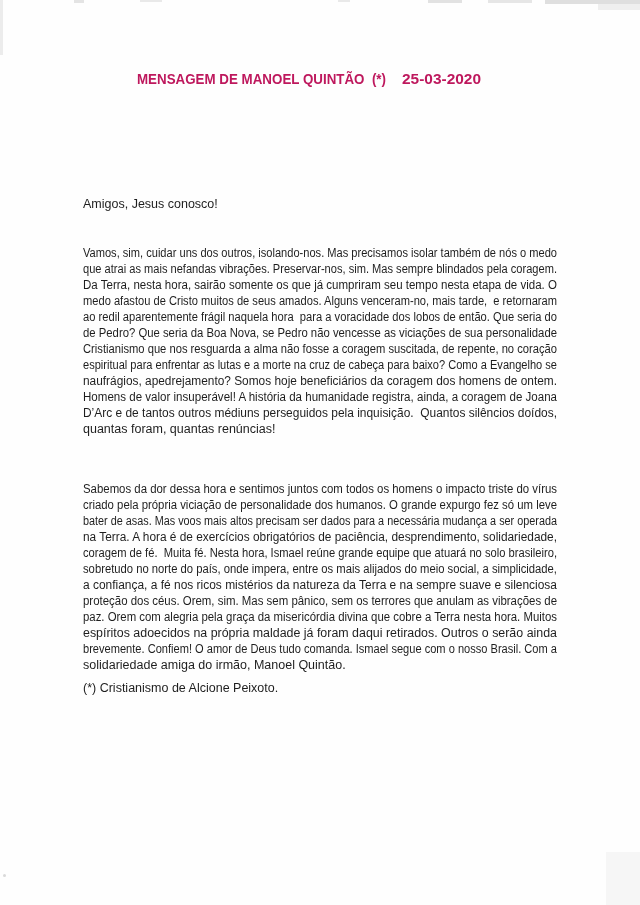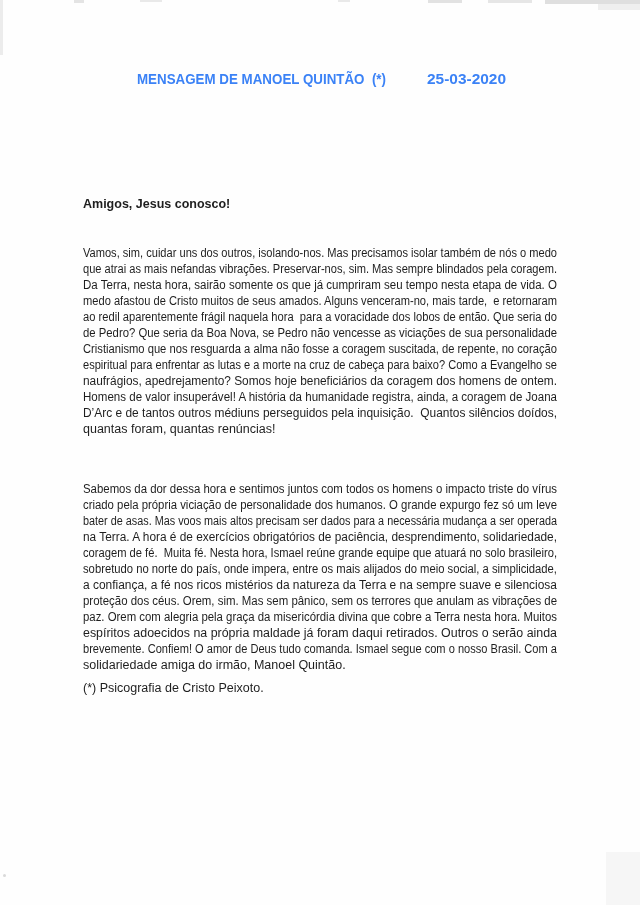--- a/index.html
+++ b/index.html
@@ -25,32 +25,32 @@
   .a-t5 { left: 488px; top: 0; width: 44px; height: 3px; background: #e6e6e6; }
   .a-t6 { left: 545px; top: 0; width: 95px; height: 4px; background: #dfdfdf; }
   .a-t7 { left: 598px; top: 4px; width: 42px; height: 6px; background: #efefef; }
   .a-dot { left: 3px; top: 874px; width: 3px; height: 3px; background: #d9d9d9; border-radius: 50%; }
   .a-br  { left: 606px; top: 852px; width: 34px; height: 53px; background: #f6f6f6; }
 
   .header {
     position: absolute; top: 70px; left: 0;
     width: 624px; height: 20px;
     font-weight: 700; font-size: 15px; line-height: 18px;
-    color: #3b82f6;
+    color: #be185d;
   }
   .title-box { position: absolute; left: 137px; top: 0; width: 249px; height: 18px; }
-  .date-box  { position: absolute; left: 427px; top: 0; width: 79px;  height: 18px; }
+  .date-box  { position: absolute; left: 402px; top: 0; width: 79px;  height: 18px; }
   [data-fit] > span {
     display: inline-block;
     white-space: pre;
     transform-origin: 0 50%;
   }
   .greeting {
     position: absolute; left: 83px; top: 196px;
-    font-size: 12.5px; line-height: 16px; font-weight: bold;
+    font-size: 12.5px; line-height: 16px;
   }
   .para {
     position: absolute; left: 83px; width: 474px;
     font-size: 12.5px;
   }
   .para1 { top: 245px; }
   .para2 { top: 481px; }
   .tline { height: 16px; line-height: 16px; white-space: pre; }
   .footnote {
     position: absolute; left: 83px; top: 680px;
@@ -109,15 +109,15 @@
       <div class="tline" data-fit=""><span style="transform: scaleX(0.894023);">coragem de fé.  Muita fé. Nesta hora, Ismael reúne grande equipe que atuará no solo brasileiro,</span></div>
       <div class="tline" data-fit=""><span style="transform: scaleX(0.899964);">sobretudo no norte do país, onde impera, entre os mais alijados do meio social, a simplicidade,</span></div>
       <div class="tline" data-fit=""><span style="transform: scaleX(0.955886);">a confiança, a fé nos ricos mistérios da natureza da Terra e na sempre suave e silenciosa</span></div>
       <div class="tline" data-fit=""><span style="transform: scaleX(0.914561);">proteção dos céus. Orem, sim. Mas sem pânico, sem os terrores que anulam as vibrações de</span></div>
       <div class="tline" data-fit=""><span style="transform: scaleX(0.911237);">paz. Orem com alegria pela graça da misericórdia divina que cobre a Terra nesta hora. Muitos</span></div>
       <div class="tline" data-fit=""><span style="transform: scaleX(0.992963);">espíritos adoecidos na própria maldade já foram daqui retirados. Outros o serão ainda</span></div>
       <div class="tline" data-fit=""><span style="transform: scaleX(0.886007);">brevemente. Confiem! O amor de Deus tudo comanda. Ismael segue com o nosso Brasil. Com a</span></div>
       <div class="tline"><span>solidariedade amiga do irmão, Manoel Quintão.</span></div>
     </div>
 
-  <div class="footnote">(*) Psicografia de Cristo Peixoto.</div>
+  <div class="footnote">(*) Cristianismo de Alcione Peixoto.</div>
 
 </div>
 
 </body></html>

